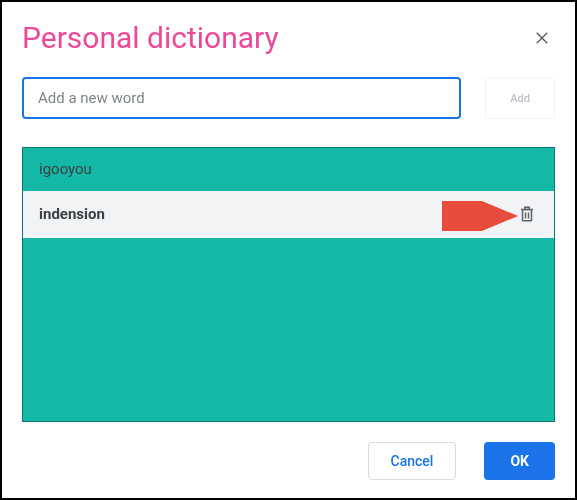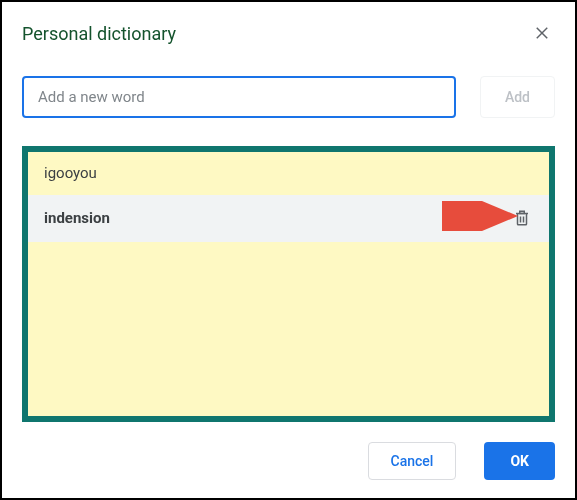--- a/index.html
+++ b/index.html
@@ -21,74 +21,73 @@
       display: flex;
       flex-direction: column;
     }
     .header {
       display: flex;
       justify-content: space-between;
       align-items: center;
       margin-bottom: 22px;
     }
     .title {
-      font-size: 18px;
+      font-size: 30px;
       font-weight: 400;
-      color: #14532d;
+      color: #ec4899;
     }
     .close-btn {
       background: none;
       border: none;
       cursor: pointer;
       color: #5f6368;
       padding: 4px;
       display: flex;
       align-items: center;
       justify-content: center;
     }
     .close-btn svg {
       width: 18px;
       height: 18px;
     }
     .input-row {
       display: flex;
       gap: 24px;
       margin-bottom: 28px;
       align-items: stretch;
-      margin-top: 8px;
     }
     .word-input {
       flex: 1;
       border: 2px solid #1a73e8;
       border-radius: 4px;
       padding: 10px 14px;
       font-size: 15px;
       color: #202124;
       outline: none;
       font-family: inherit;
     }
     .word-input::placeholder {
       color: #80868b;
     }
     .add-btn {
       border: 1px solid #f1f3f4;
       background: #fff;
       color: #bdc1c6;
       padding: 0 24px;
-      font-size: 14px;
+      font-size: 11px;
       font-weight: 500;
       border-radius: 4px;
       cursor: default;
       font-family: inherit;
     }
     .word-list {
-      border: 6px solid #0f766e;
+      border: 1px solid #0f766e;
       flex: 1;
       overflow: auto;
-      background: #fef9c3;
+      background: #14b8a6;
     }
     .word-row {
       display: flex;
       justify-content: space-between;
       align-items: center;
       padding: 12px 16px;
       font-size: 15px;
       color: #3c4043;
       border-bottom: 1px solid transparent;
     }

